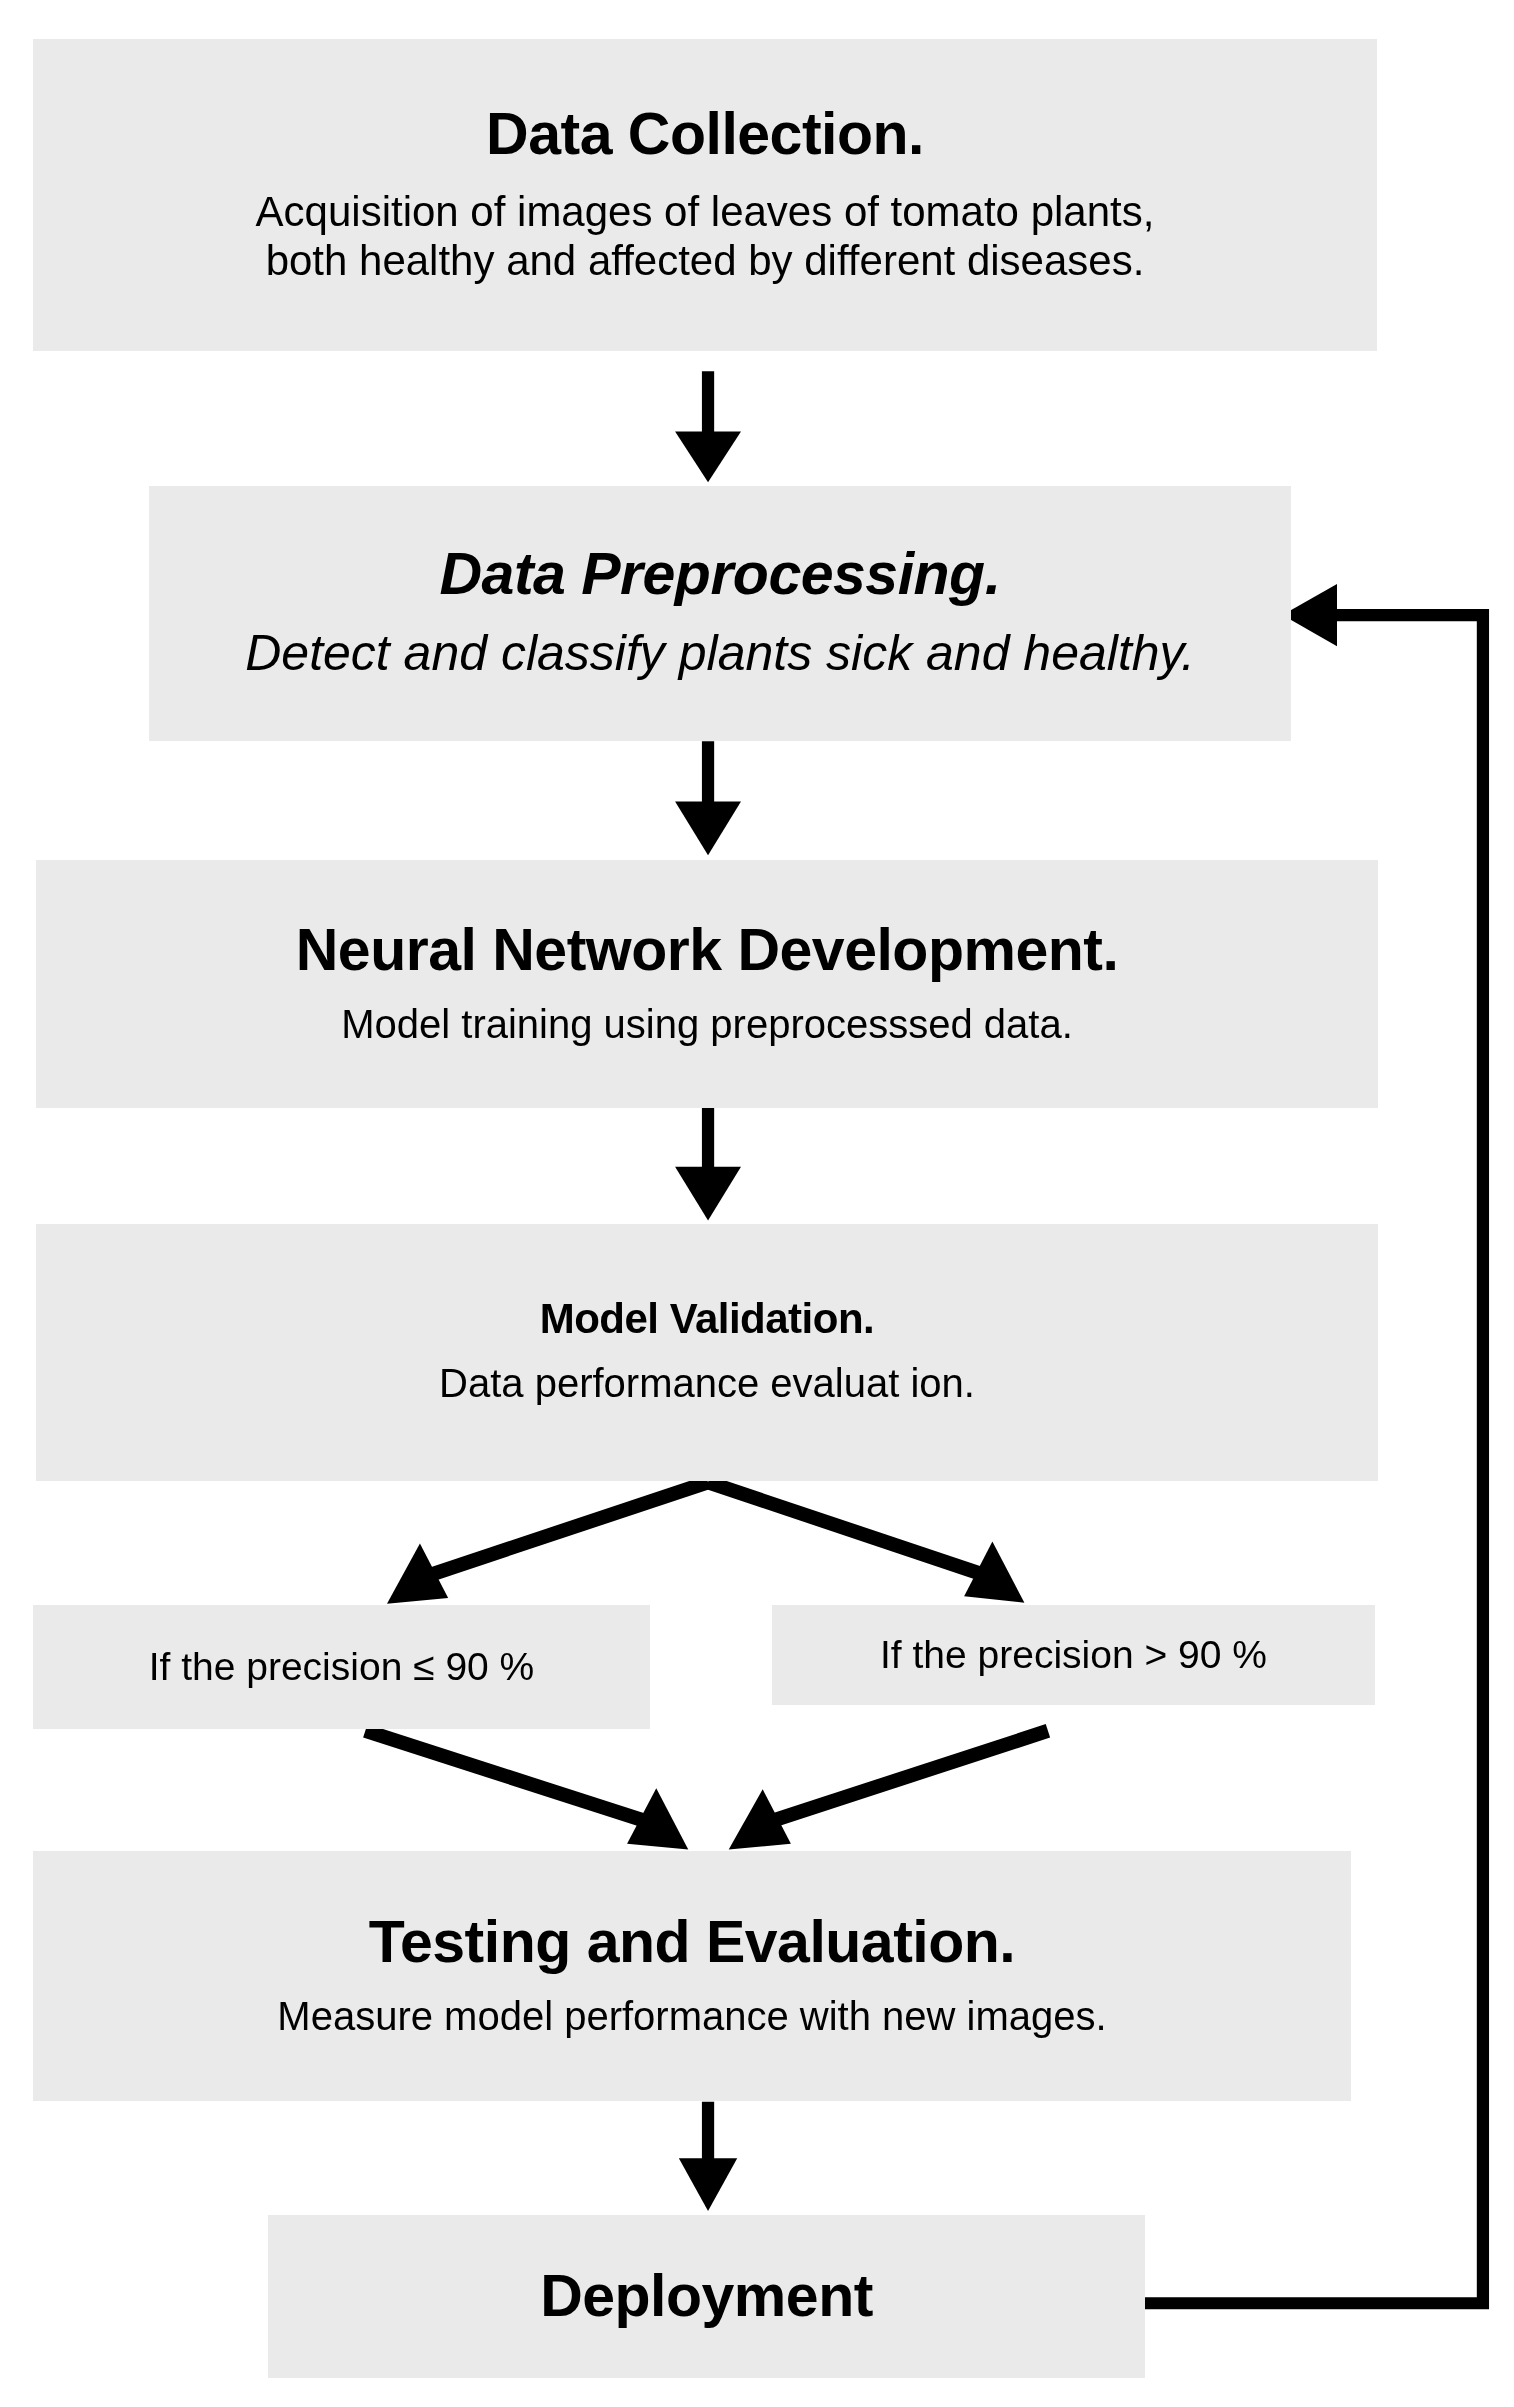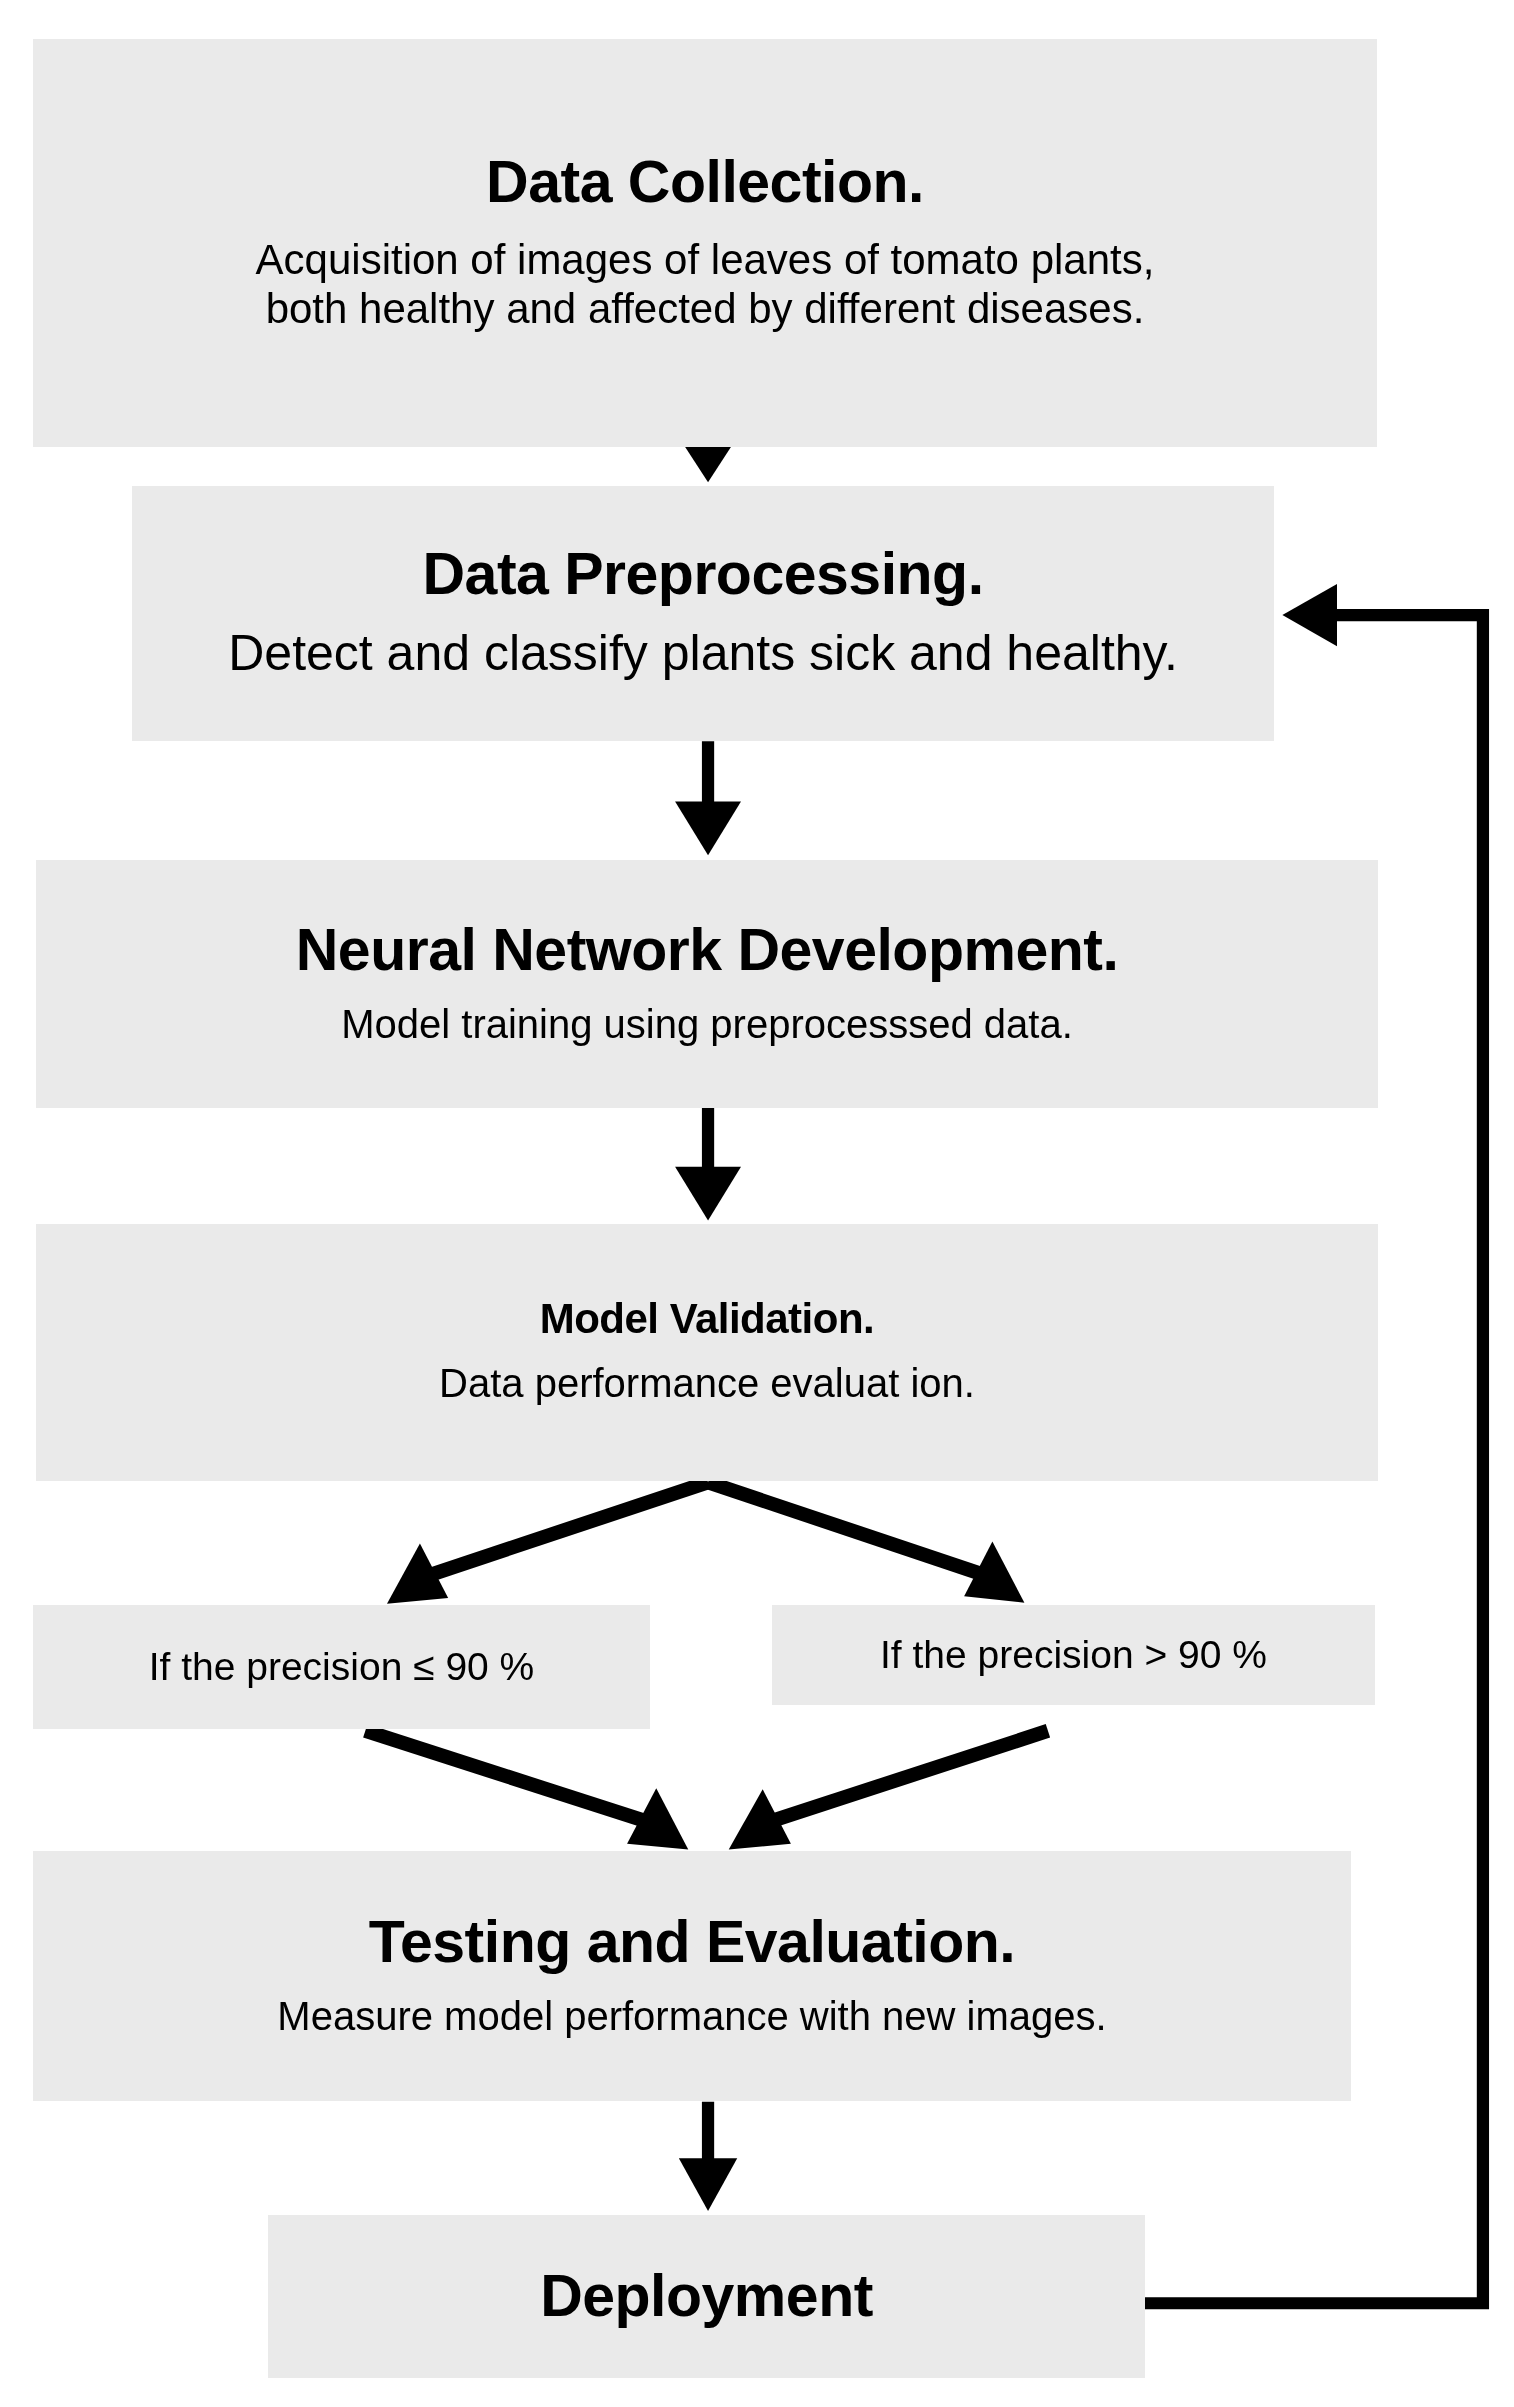--- a/index.html
+++ b/index.html
@@ -112,27 +112,27 @@
       <line x1="752" y1="2232" x2="752" y2="2300" stroke="#000" stroke-width="13"></line>
       <polygon points="752,2348 721,2292 783,2292" fill="#000"></polygon>
     </g>
 
     <g>
       <path d="M 1216 2446 L 1575 2446 L 1575 653 L 1410 653" fill="none" stroke="#000" stroke-width="13" stroke-linejoin="miter"></path>
       <polygon points="1362,653 1420,620 1420,686" fill="#000"></polygon>
     </g>
   </svg>
 
-  <div class="node" id="node-data-collection" style="left:33px; top:39px; width:1344px; height:408px;">
+  <div class="node" id="node-data-collection" style="left:33px; top:39px; width:1344px; height:312px;">
     <div class="title">Data Collection.</div>
     <div class="subtitle">Acquisition of images of leaves of tomato plants,</div>
     <div class="subtitle">both healthy and affected by different diseases.</div>
   </div>
 
-  <div class="node" id="node-data-preprocessing" style="left:132px; top:486px; width:1142px; height:255px;">
+  <div class="node" id="node-data-preprocessing" style="left:149px; top:486px; width:1142px; height:255px;font-style:italic;">
     <div class="title">Data Preprocessing.</div>
     <div class="subtitle">Detect and classify plants sick and healthy.</div>
   </div>
 
   <div class="node" id="node-nn-development" style="left:36px; top:860px; width:1342px; height:248px;justify-content:center;">
     <div class="title">Neural Network Development.</div>
     <div class="subtitle">Model training using preprocesssed data.</div>
   </div>
 
   <div class="node" id="node-model-validation" style="left:36px; top:1224px; width:1342px; height:257px;">

